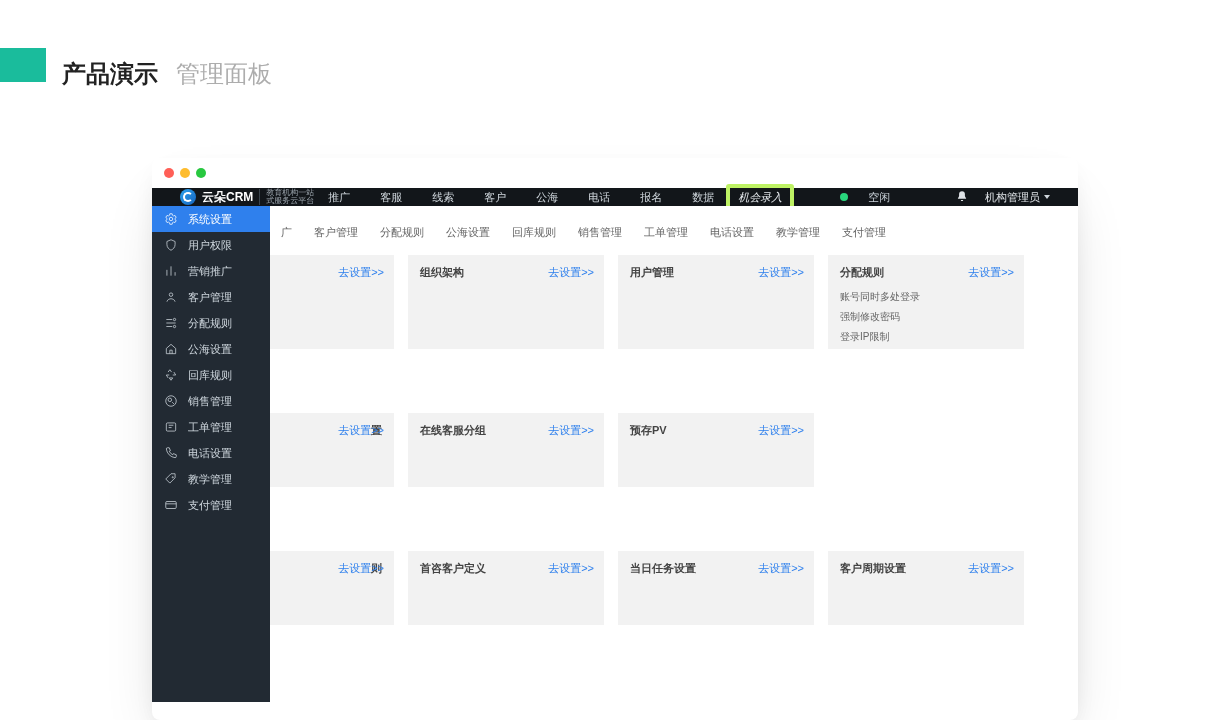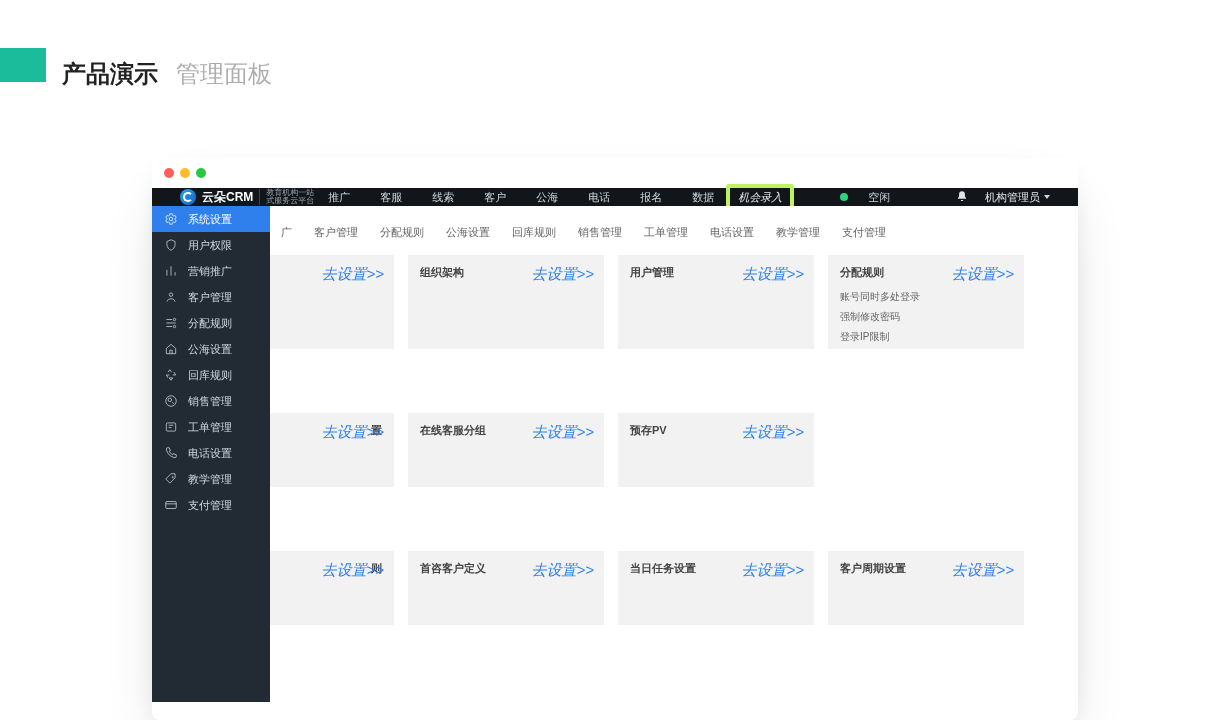--- a/index.html
+++ b/index.html
@@ -71,21 +71,21 @@
 
   .cards-area { padding: 0 0 0 0; }
   .row { display:flex; gap:14px; margin-bottom:64px; }
   .card {
     width:196px; height:74px; background:#f2f2f2; padding:10px 12px;
     font-size:11px; position:relative;
   }
   .card.tall { height:94px; }
   .card.first-col { width:124px; }  
   .card .title { font-weight:600; color:#444; }
-  .card .go { position:absolute; right:10px; top:10px; color:#2F80ED; font-size:15px; letter-spacing:0; cursor:pointer;font-style:italic;}
+  .card .go { position:absolute; right:10px; top:10px; color:#2F80ED; font-size:11px; letter-spacing:0; cursor:pointer;}
   .chips { margin-top:10px; display:flex; flex-wrap:wrap; gap:6px 16px;flex-direction:column; }
   .chips span { font-size:10px; color:#666; }
 </style>
 </head>
 <body>
 
 <div class="pg-head">
   <div class="pg-head-bar"></div>
   <h1>产品演示</h1>
   <h2>管理面板</h2>

